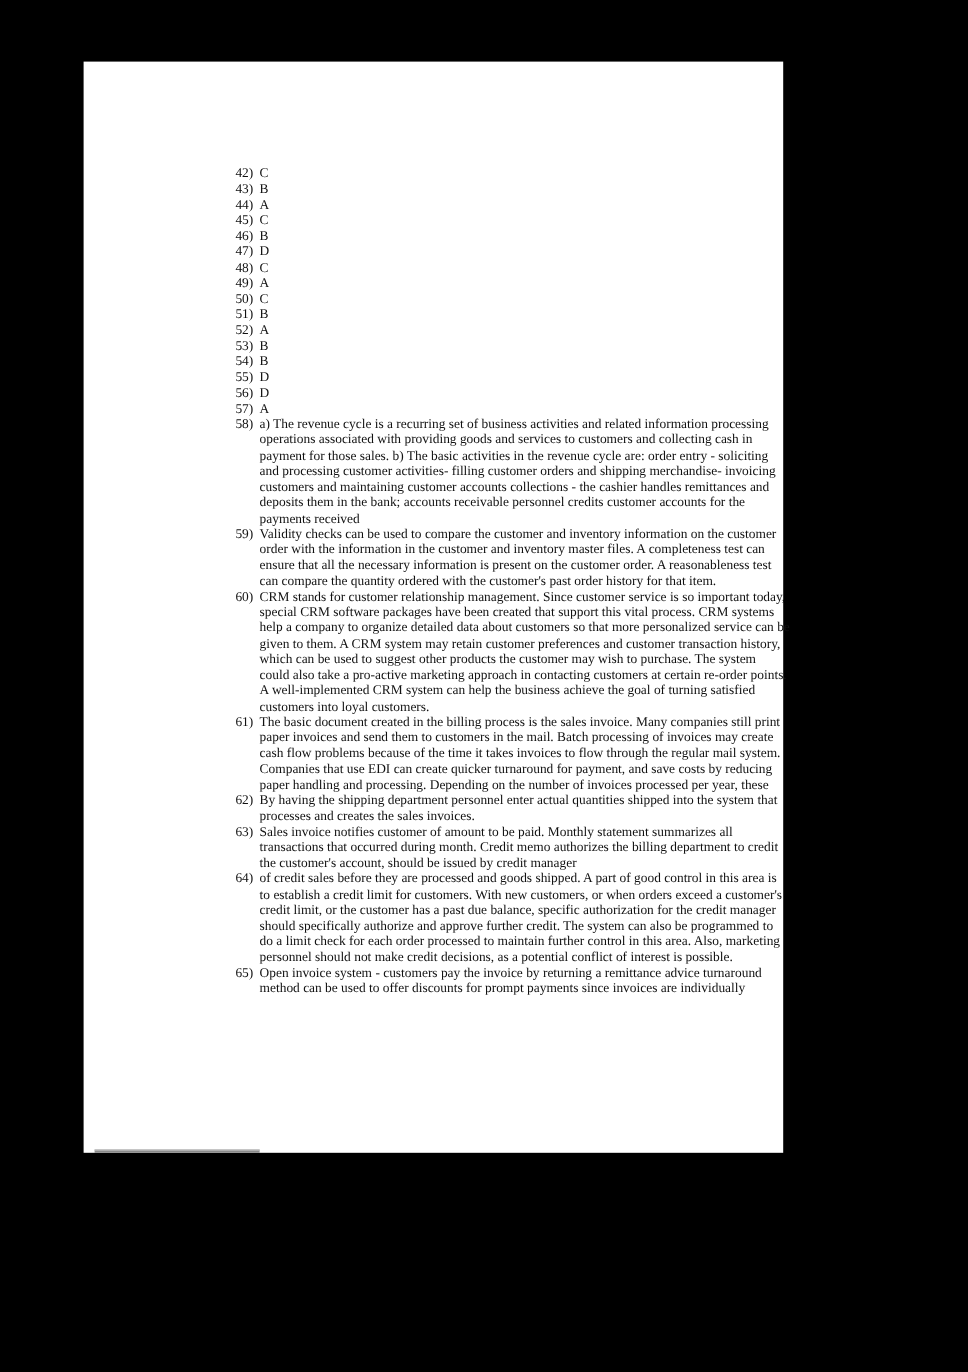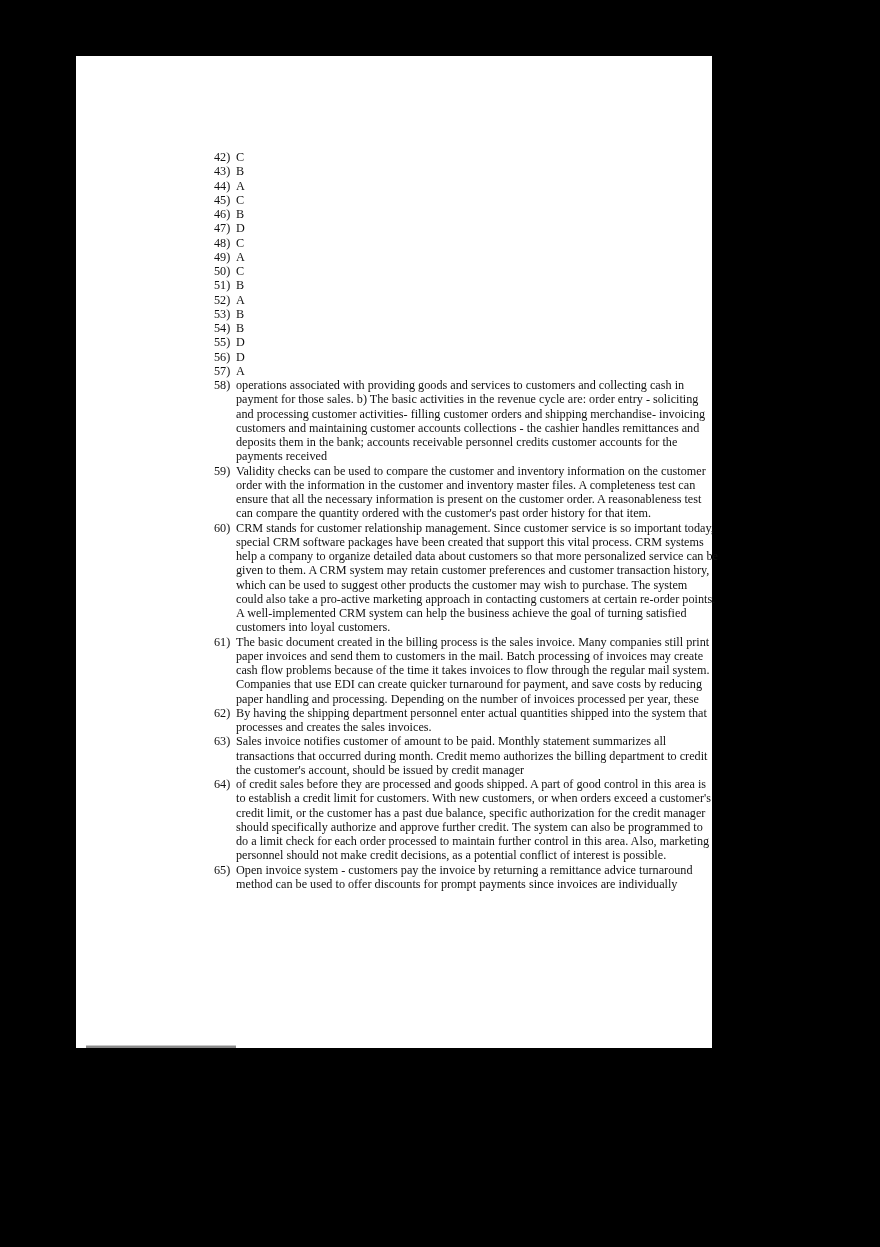--- a/index.html
+++ b/index.html
@@ -121,20 +121,21 @@
         <span class="num">56)</span>
         <span class="line">D</span>
       </div>
     <div class="item">
         <span class="num">57)</span>
         <span class="line">A</span>
       </div>
 
     <div class="item">
       <span class="num">58)</span>
+      <span class="line">a) The revenue cycle is a recurring set of business activities and related information processing</span>
       <span class="line">operations associated with providing goods and services to customers and collecting cash in</span>
       <span class="line">payment for those sales.  b) The basic activities in the revenue cycle are: order entry - soliciting</span>
       <span class="line">and processing customer activities- filling customer orders and shipping merchandise- invoicing</span>
       <span class="line">customers and maintaining customer accounts collections - the cashier handles remittances and</span>
       <span class="line">deposits them in the bank; accounts receivable personnel credits customer accounts for the</span>
       <span class="line">payments received</span>
     </div>
 
     <div class="item">
       <span class="num">59)</span>

